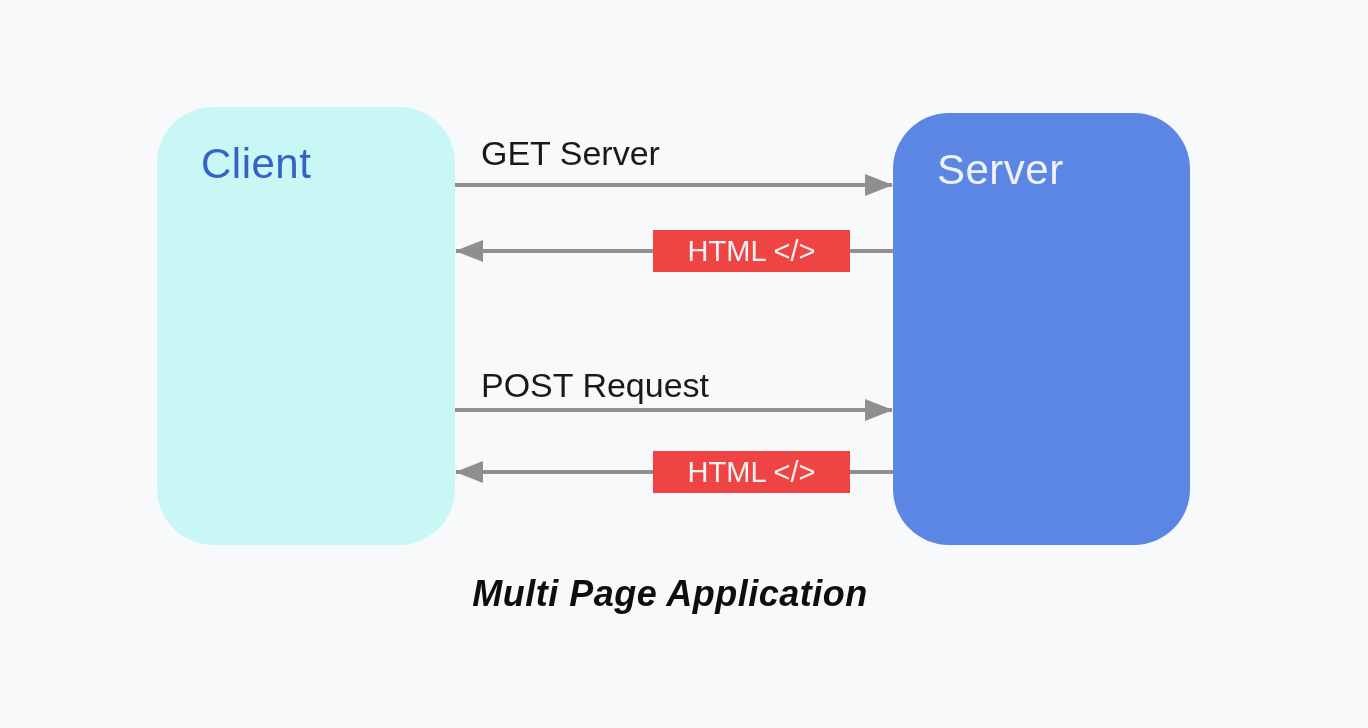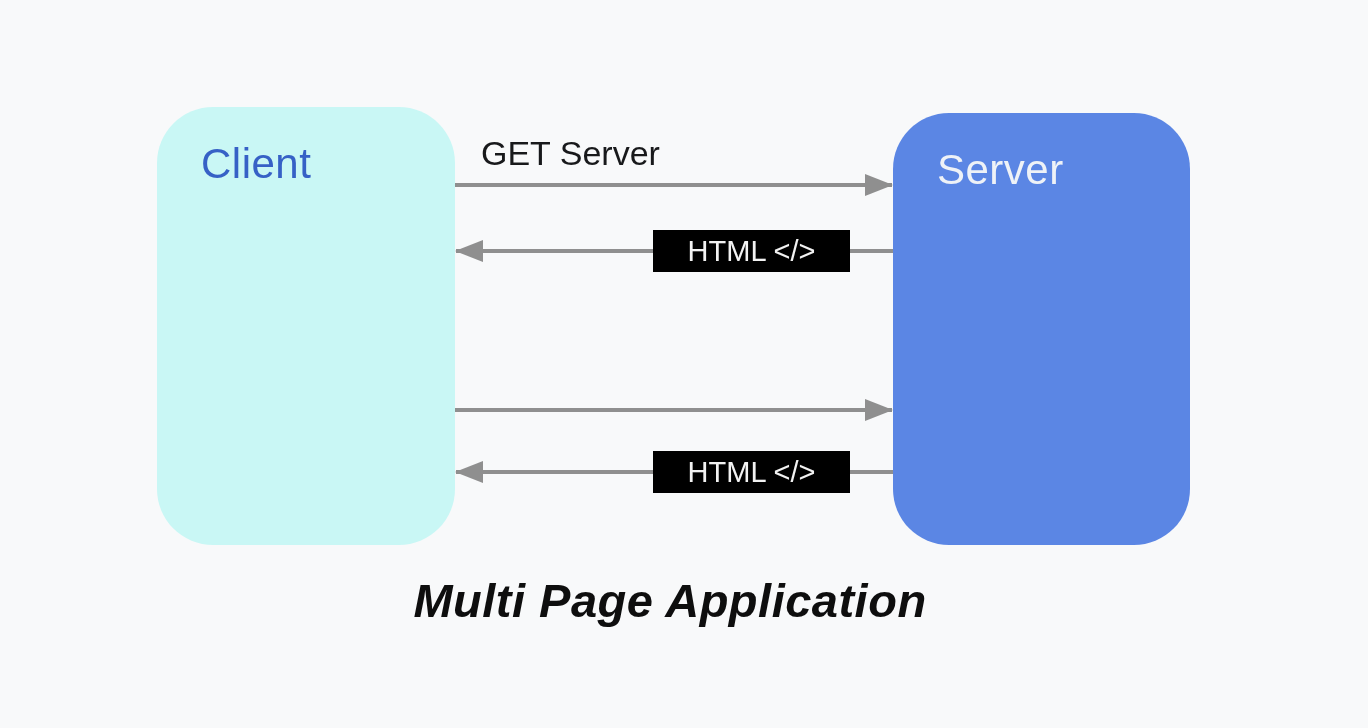--- a/index.html
+++ b/index.html
@@ -83,42 +83,42 @@
   }
   .label-get  { left: 481px; top: 134px; }
   .label-post { left: 481px; top: 366px; }
 
   
   .badge {
     position: absolute;
     left: 653px;
     width: 197px;
     height: 42px;
-    background: #000000;
+    background: #ef4444;
     display: flex;
     align-items: center;
     justify-content: center;
     z-index: 2;
   }
   .badge-1 { top: 230px; }
   .badge-2 { top: 451px; }
   .badge-label {
     color: #f2f2f2;
     font-size: 29px;
     white-space: nowrap;
   }
 
   
   .caption {
     position: absolute;
     left: 0;
     top: 573px;
     width: 1340px;
     text-align: center;
-    font-size: 47px;
+    font-size: 36px;
     font-weight: bold;
     font-style: italic;
     color: #0e0e0e;
     letter-spacing: 0.5px;
   }
 </style>
 </head>
 <body>
 
 <div class="canvas">
@@ -136,20 +136,21 @@
     <span class="head head-right"></span>
   </div>
 
   <div class="arrow arrow-rsp1">
     <span class="head head-left"></span>
   </div>
   <div class="badge badge-1">
     <span class="badge-label">HTML &lt;/&gt;</span>
   </div>
 
+  <div class="flow-label label-post">POST Request</div>
   <div class="arrow arrow-post">
     <span class="head head-right"></span>
   </div>
 
   <div class="arrow arrow-rsp2">
     <span class="head head-left"></span>
   </div>
   <div class="badge badge-2">
     <span class="badge-label">HTML &lt;/&gt;</span>
   </div>

